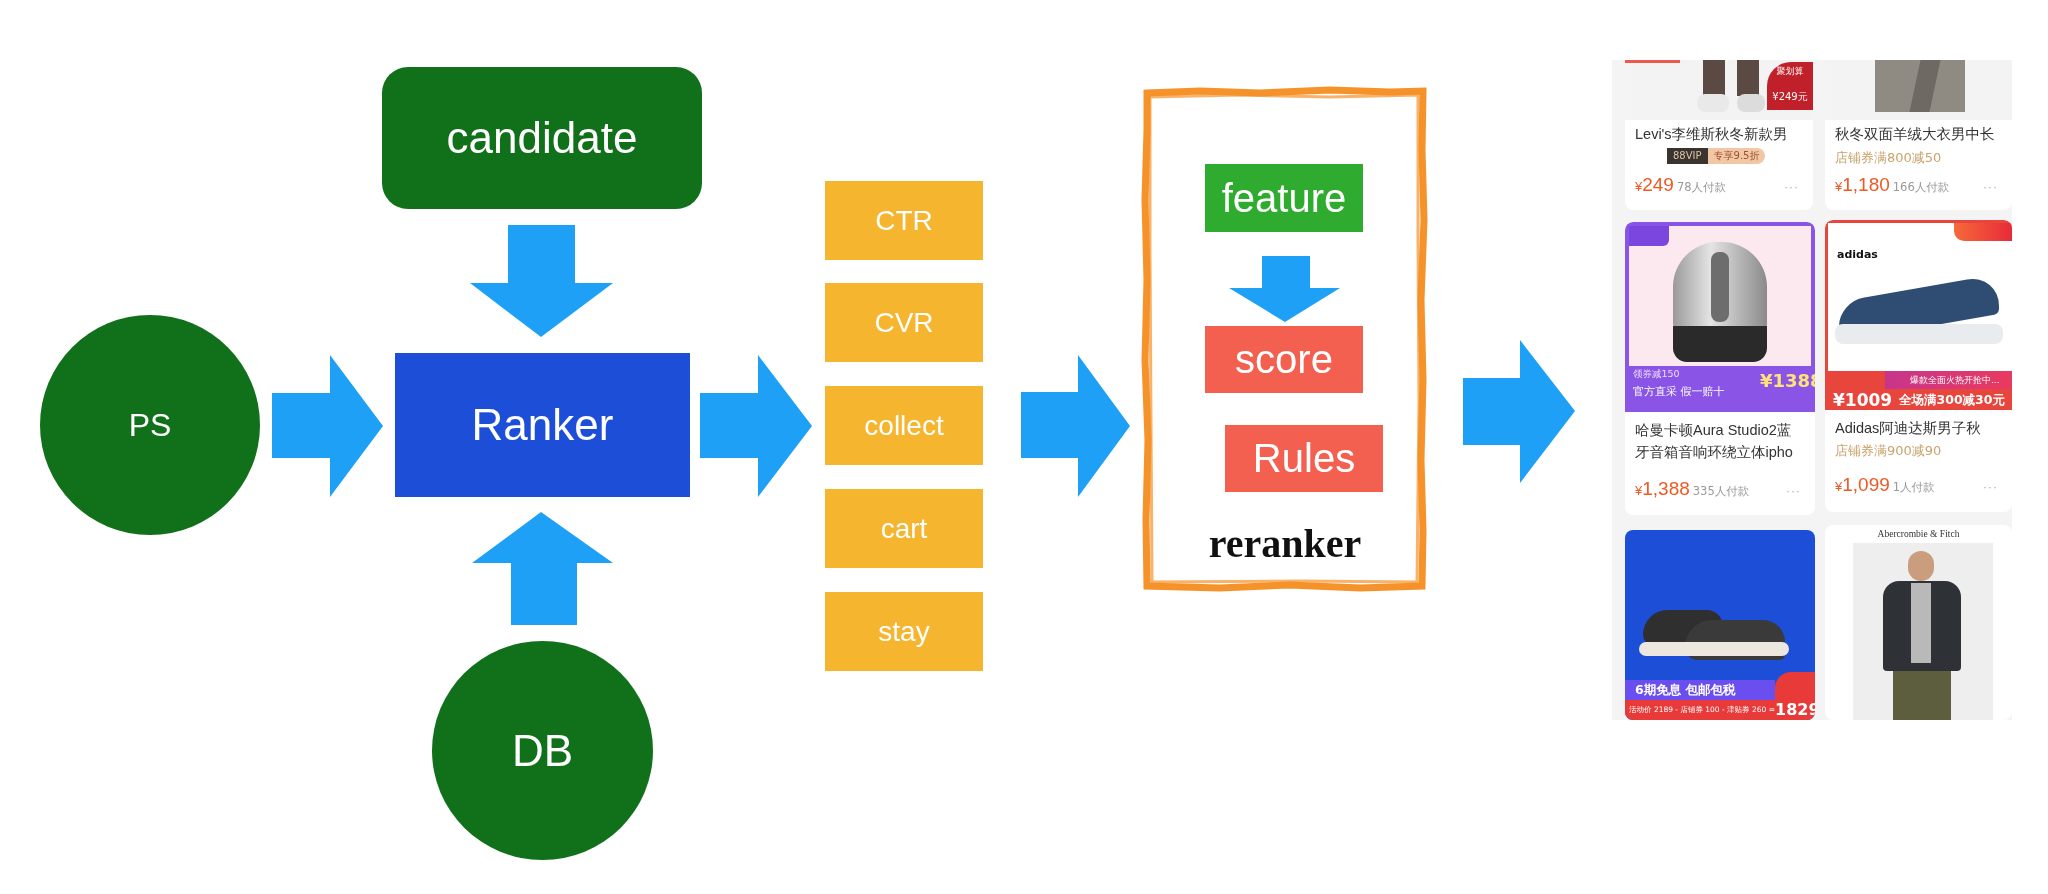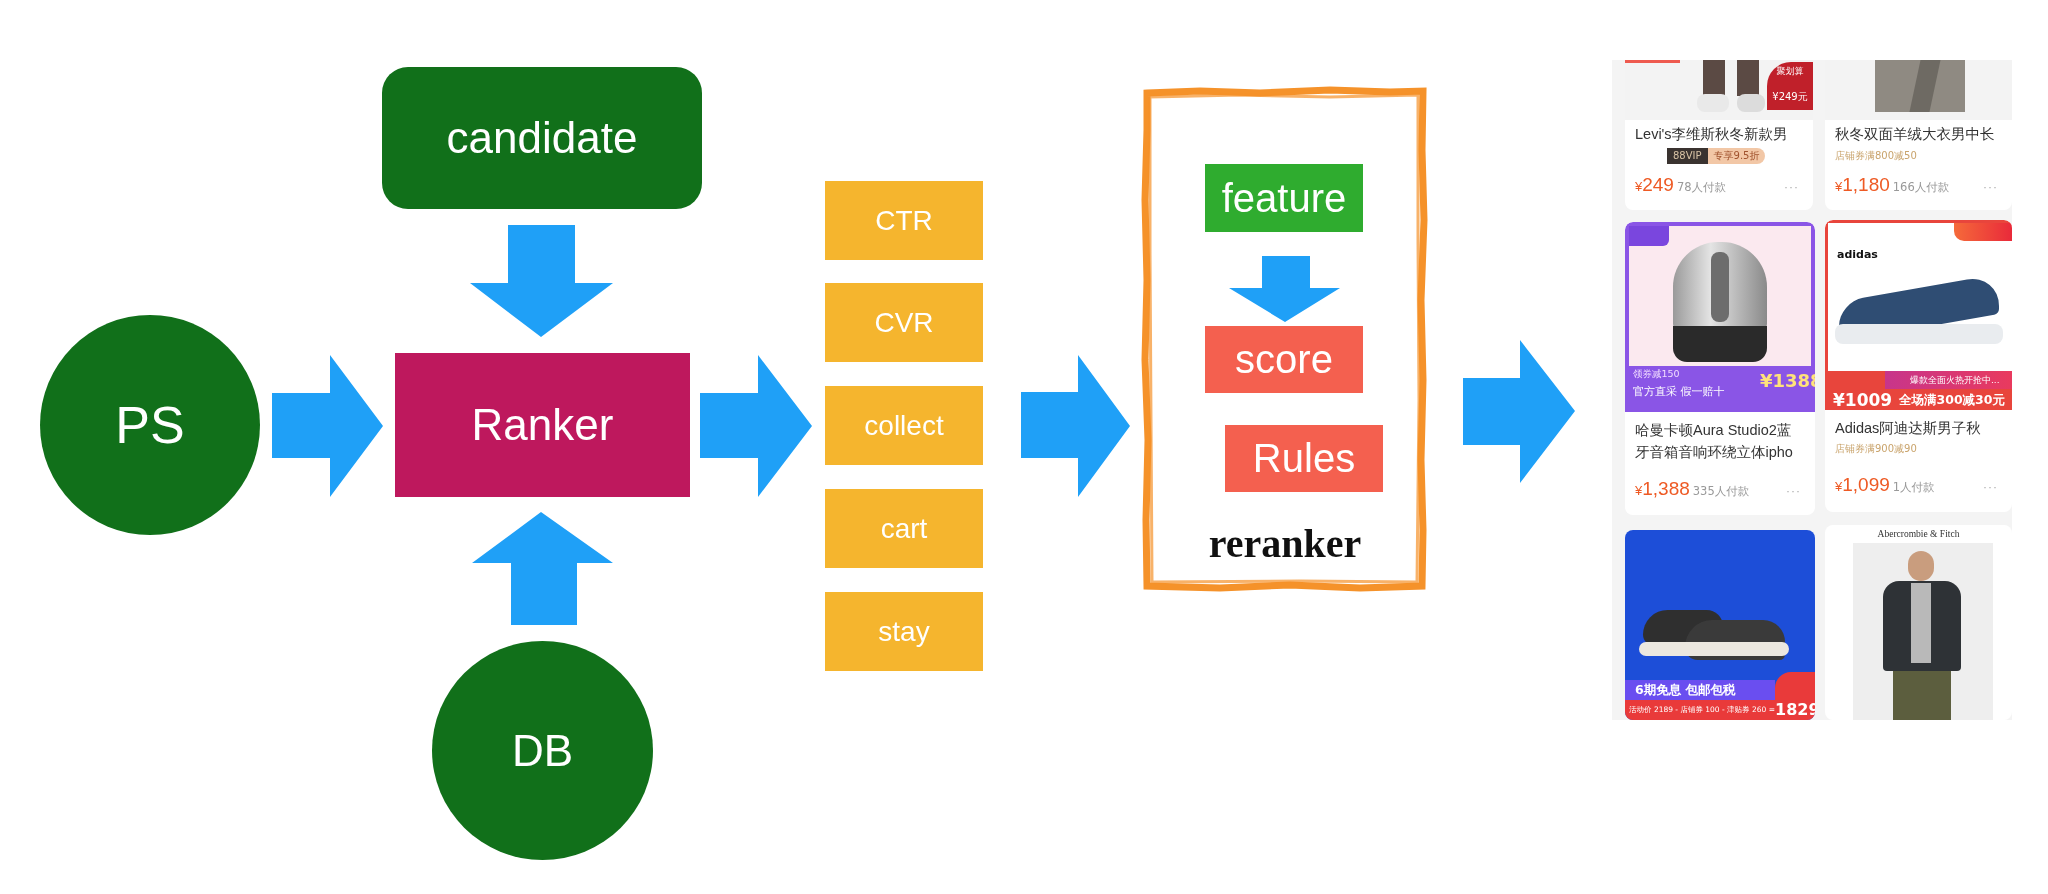--- a/index.html
+++ b/index.html
@@ -3,40 +3,40 @@
 <meta charset="utf-8">
 <style>
   html, body { margin: 0; padding: 0; background: #ffffff; }
   body { width: 2048px; height: 894px; position: relative; overflow: hidden;
          font-family: "Liberation Sans", sans-serif; }
   .abs { position: absolute; }
   .node-text { color: #ffffff; display: flex; align-items: center; justify-content: center;
                font-family: "Liberation Sans", sans-serif; }
   .green-dark { background: #11701a; }
   #candidate { left: 382px; top: 67px; width: 320px; height: 142px; border-radius: 26px; font-size: 44px; }
-  #ps { left: 40px; top: 315px; width: 220px; height: 220px; border-radius: 50%; font-size: 52px; }
+  #ps { left: 40px; top: 315px; width: 220px; height: 220px; border-radius: 50%; font-size: 32px; }
   #db { left: 432px; top: 641px; width: 221px; height: 219px; border-radius: 50%; font-size: 44px; }
-  #ranker { left: 395px; top: 353px; width: 295px; height: 144px; background: #be185d; font-size: 44px; }
+  #ranker { left: 395px; top: 353px; width: 295px; height: 144px; background: #1d4ed8; font-size: 44px; }
   .metric { left: 825px; width: 158px; height: 79px; background: #f5b52e; font-size: 28px; }
   .rr-box { left: 1205px; width: 158px; height: 67px; font-size: 40px; }
   #feature { top: 164px; height: 68px; background: #2fac2f; }
   #score { top: 326px; background: #f4604f; }
   #rules { top: 425px; background: #f4604f; margin-left: 20px; }
   #reranker-label { left: 1145px; top: 520px; width: 280px; text-align: center;
                     font-family: "Liberation Serif", "DejaVu Serif", serif; font-weight: bold;
                     font-size: 40px; color: #111111; }
   svg.arrows { position: absolute; left: 0; top: 0; }
 
   
   #feed { left: 1612px; top: 60px; width: 400px; height: 660px; background: #f4f4f4; overflow: hidden; }
   .card { position: absolute; background: #ffffff; border-radius: 8px; overflow: hidden; }
   .card .img { position: absolute; left: 0; top: 0; width: 100%; }
   .card .title { position: absolute; left: 10px; right: 8px; font-size: 14.5px; color: #333333;
                  font-family: Liberation Sans, sans-serif; line-height: 20px; white-space: nowrap; overflow: hidden; }
-  .card .sub { position: absolute; left: 10px; font-size: 10px; color: #c9a36b;
+  .card .sub { position: absolute; left: 10px; font-size: 13px; color: #c9a36b;
                font-family: "DejaVu Sans", sans-serif; }
   .card .price { position: absolute; left: 10px; font-size: 19px; color: #ee5a24;
                  font-family: "Liberation Sans", sans-serif; white-space: nowrap; }
   .card .price .yen { font-size: 13px; }
   .card .price .sold { font-size: 11.5px; color: #999999; font-family: "DejaVu Sans", sans-serif; margin-left: 3px; }
   .card .more { position: absolute; right: 14px; font-size: 12px; color: #aaaaaa; letter-spacing: 1px; }
   .vip { position: absolute; left: 10px; height: 16px; display: flex; font-size: 10px;
          font-family: "DejaVu Sans", sans-serif; border-radius: 8px; overflow: hidden; padding-left: 32px; }
   .vip .a { background: #3a3330; color: #d8c3a5; padding: 0 6px; line-height: 16px; }
   .vip .b { background: #f2c7a6; color: #a0522d; padding: 0 6px; line-height: 16px; }

